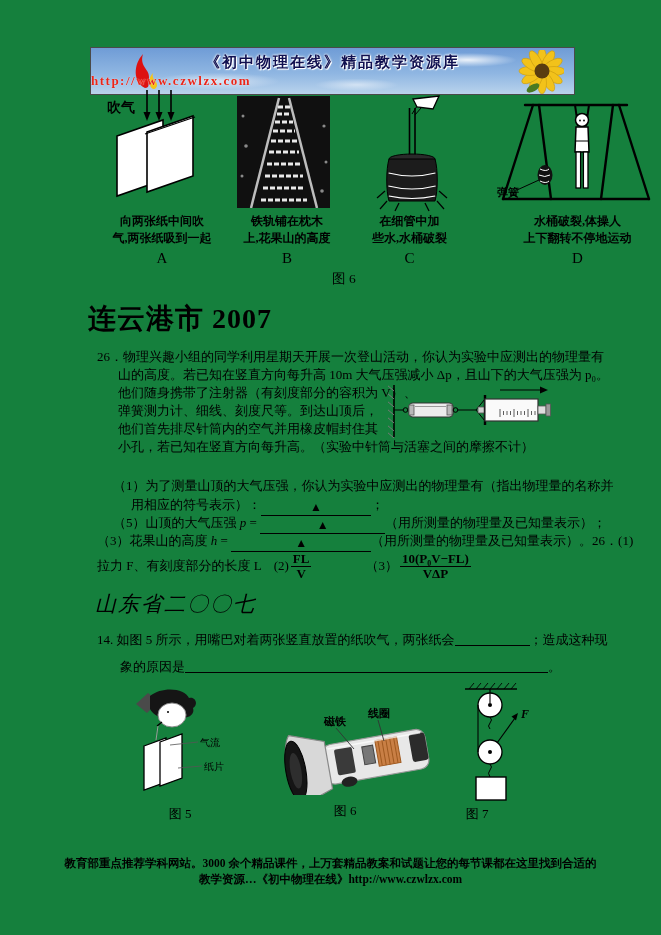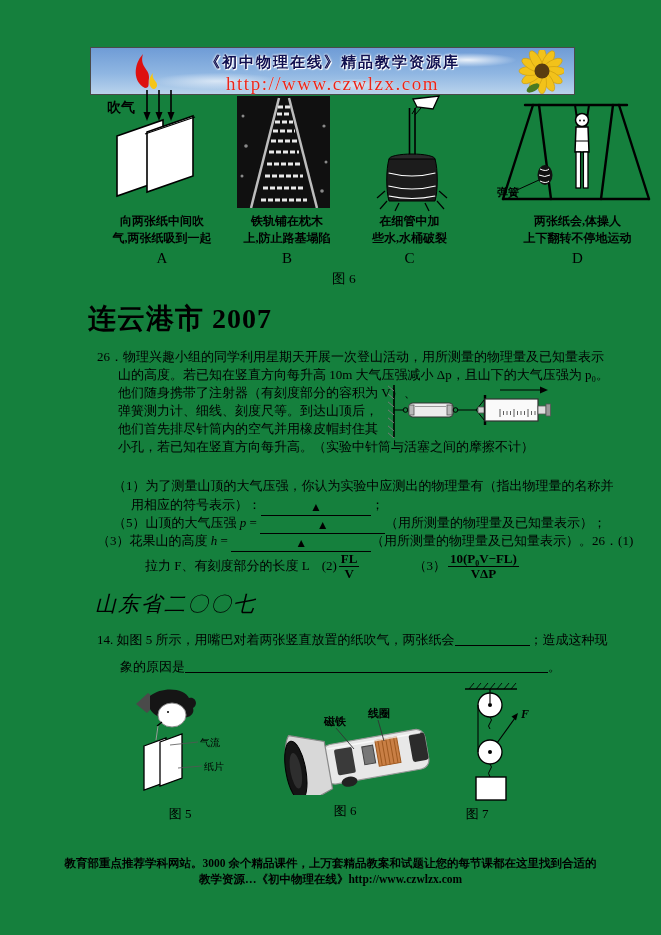--- a/index.html
+++ b/index.html
@@ -9,35 +9,35 @@
   .t{position:absolute;white-space:nowrap;font-size:13px;line-height:16px;}
   
   .banner{position:absolute;left:90px;top:47px;width:483px;height:46px;border:1px solid #4a4a4a;
     background:
       radial-gradient(ellipse 70px 10px at 78% 26%, rgba(255,255,255,.85), rgba(255,255,255,0) 70%),
       radial-gradient(ellipse 90px 12px at 26% 72%, rgba(255,255,255,.6), rgba(255,255,255,0) 70%),
       radial-gradient(ellipse 60px 9px at 55% 80%, rgba(255,255,255,.5), rgba(255,255,255,0) 70%),
       linear-gradient(180deg,#6f9cd6 0%,#8fb6e2 55%,#b9d3ec 100%);}
   .banner-title{position:absolute;left:0;right:0;top:5px;text-align:center;font-size:15px;font-weight:bold;
       color:#101050;letter-spacing:2px;text-shadow:0 0 2px #fff,0 0 3px #fff,1px 1px 0 #fff;}
-  .banner-url{position:absolute;left:0;right:0;top:25px;text-align:center;font-size:19px;font-weight:normal;
+  .banner-url{position:absolute;left:0;right:0;top:25px;font-size:13px;font-weight:bold;
       color:#e8251a;letter-spacing:1.5px;text-shadow:0 0 1px #fff;}
   
   .cap{position:absolute;text-align:center;font-size:12px;font-weight:bold;line-height:17px;white-space:nowrap;}
   .cap .letter{font-weight:normal;font-size:15px;margin-top:3px;}
   
   .h1{position:absolute;font-size:28px;font-weight:bold;white-space:nowrap;letter-spacing:1px;}
   .h2{position:absolute;font-size:21px;font-weight:normal;white-space:nowrap;letter-spacing:2px;font-style:italic;}
   
   .blank{display:inline-block;border-bottom:1px solid #000;text-align:center;height:15px;line-height:15px;
       vertical-align:-2px;font-size:12px;}
   .frac{display:inline-flex;flex-direction:column;align-items:center;font-weight:bold;
       font-size:13px;line-height:14px;margin:0 2px;vertical-align:middle;}
   .frac .num{border-bottom:1.5px solid #000;padding:0 2px;}
-  .ansrow{position:absolute;display:flex;align-items:center;white-space:nowrap;font-size:13px;margin-left:48px;}
+  .ansrow{position:absolute;display:flex;align-items:center;white-space:nowrap;font-size:13px;}
   
   .footer{position:absolute;left:0;top:855px;width:661px;text-align:center;font-size:11.5px;
       font-weight:bold;line-height:16px;font-family:Liberation Serif, serif;}
   svg text{font-family:"Liberation Serif","DejaVu Serif",serif;}
   svg{display:block;}
 </style>
 </head>
 <body>
 
 <div class="page">
@@ -162,40 +162,40 @@
     <text x="2" y="101" font-size="11" font-weight="bold">弹簧</text>
   </svg>
 
   <div class="cap" style="left:92px;top:213px;width:140px">
     <div>向两张纸中间吹</div>
     <div>气,两张纸吸到一起</div>
     <div class="letter">A</div>
   </div>
   <div class="cap" style="left:232px;top:213px;width:110px">
     <div>铁轨铺在枕木</div>
-    <div>上,防止路基塌陷</div>
+    <div>上,花果山的高度</div>
     <div class="letter">B</div>
   </div>
   <div class="cap" style="left:352px;top:213px;width:115px">
     <div>在细管中加</div>
     <div>些水,水桶破裂</div>
     <div class="letter">C</div>
   </div>
   <div class="cap" style="left:495px;top:213px;width:165px">
-    <div>两张纸会,体操人</div>
+    <div>水桶破裂,体操人</div>
     <div>上下翻转不停地运动</div>
     <div class="letter">D</div>
   </div>
 
   <div class="t" style="left:332px;top:271px;font-size:13.5px">图 6</div>
 
   <div class="h1" style="left:88px;top:300px">连云港市 2007</div>
 
   <div class="t" style="left:97px;top:349px">
-    <span>26．</span><span>物理兴趣小组的同学利用星期天开展一次登山活动，用所测量的物理量及已知量表示</span>
+    <span>26．</span><span>物理兴趣小组的同学利用星期天开展一次登山活动，你认为实验中应测出的物理量有</span>
   </div>
   <div class="t" style="left:118px;top:367px">山的高度。若已知在竖直方向每升高 10m 大气压强减小 Δp，且山下的大气压强为 p₀。</div>
   <div class="t" style="left:118px;top:385px">他们随身携带了注射器（有刻度部分的容积为 V）、</div>
   <div class="t" style="left:118px;top:421px">他们首先排尽针筒内的空气并用橡皮帽封住其</div>
   <div class="t" style="left:118px;top:403px">弹簧测力计、细线、刻度尺等。到达山顶后，</div>
   <div class="t" style="left:118px;top:439px">小孔，若已知在竖直方向每升高。（实验中针筒与活塞之间的摩擦不计）</div>
 
   <svg class="abs" style="left:388px;top:382px" width="165" height="58" viewBox="0 0 165 58">
     <line x1="6" y1="3" x2="6" y2="55" stroke="#000" stroke-width="1.6"></line>
     <g stroke="#777" stroke-width="1">

